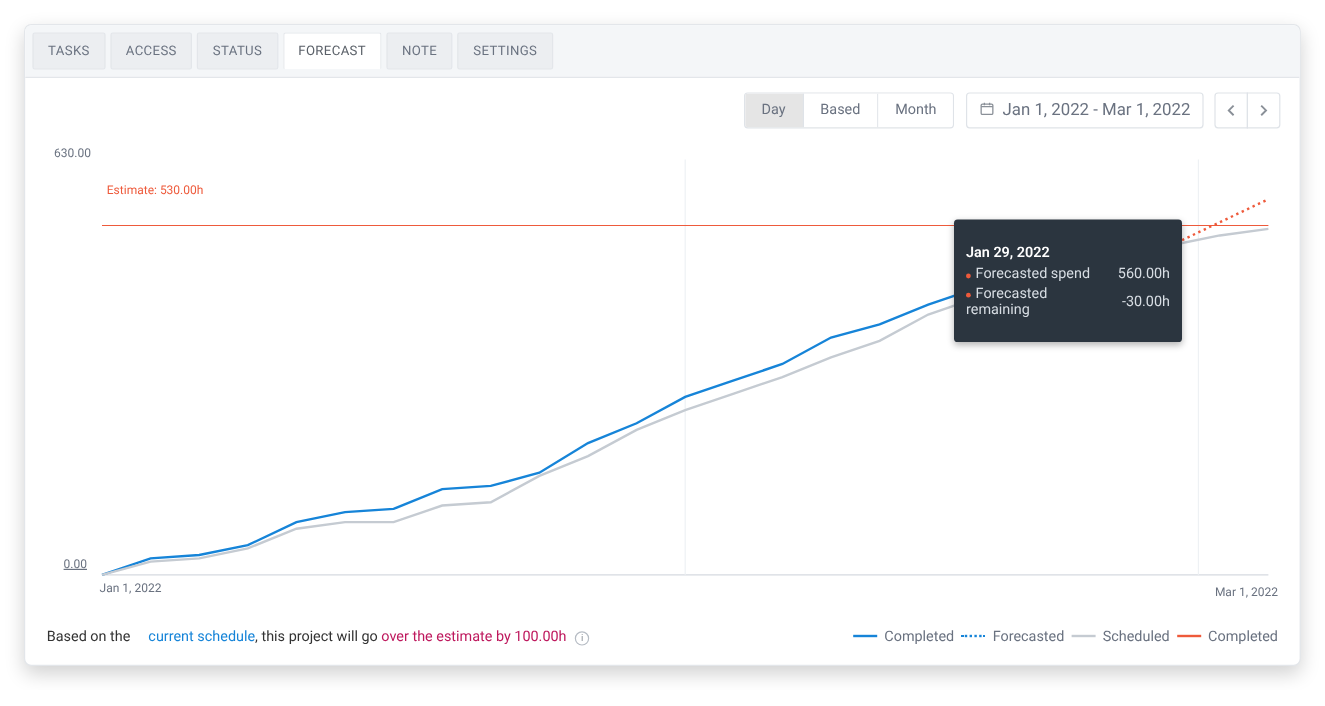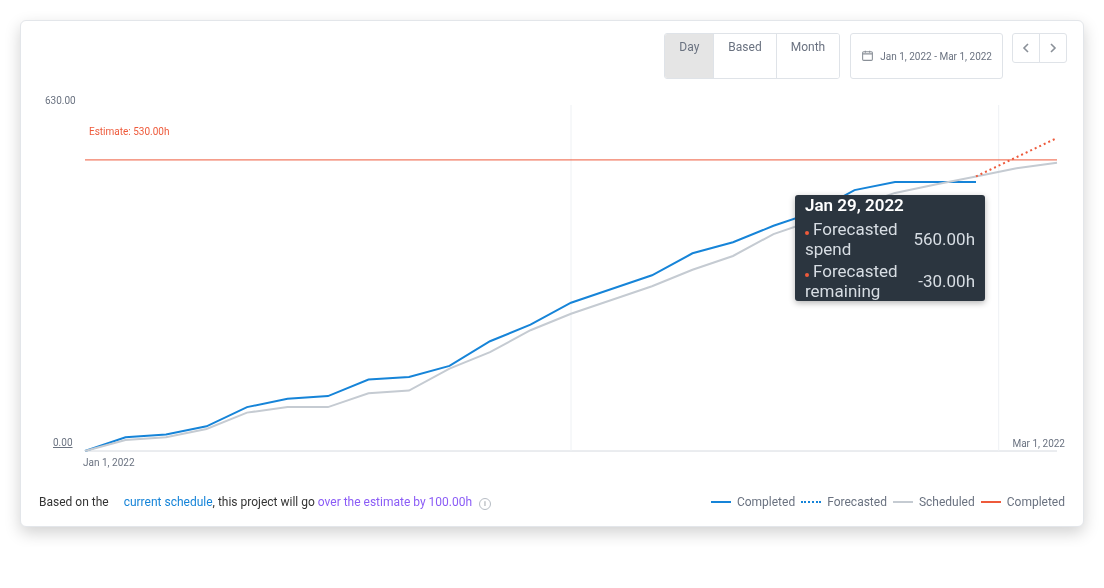--- a/index.html
+++ b/index.html
@@ -63,25 +63,25 @@
     border-right: 1px solid #dfe3e8;
     cursor: pointer;
   }
   .seg-btn:last-child { border-right: none; }
   .seg-btn.active { background: #e5e5e5; }
   .date-range {
     display: flex;
     align-items: center;
     border: 1px solid #dfe3e8;
     border-radius: 3px;
-    font-size: 10px;
+    font-size: 14px;
     color: #6a7280;
     padding: 0 10px;
     gap: 6px;
-    height: 46px;
+    height: 30px;
   }
   .nav-btns { display: flex; }
   .nav-btn {
     width: 28px; height: 30px;
     border: 1px solid #dfe3e8;
     display: flex; align-items: center; justify-content: center;
     font-size: 12px; color: #6a7280;
     cursor: pointer; margin-left: -1px;
   }
   .nav-btn:first-child { border-radius: 3px 0 0 3px; }
@@ -92,67 +92,74 @@
     padding: 16px 16px 8px 16px;
   }
   .axis-label {
     position: absolute;
     font-size: 10px;
     color: #6a7280;
   }
   .y-top  { left: 24px; top: 16px; }
   .y-bot  { left: 32px; top: 358px; text-decoration: underline; }
   .x-l    { left: 62px; top: 378px; }
-  .x-r    { right: 18px; top: 359px; }
+  .x-r    { right: 18px; top: 382px; }
   .estimate-lbl {
     position: absolute;
     left: 68px; top: 47px;
     font-size: 10px;
     color: #ee5a3b;
   }
   .tooltip {
     position: absolute;
     left: 774px; top: 76px;
     background: #2b353f;
     color: #fff;
     border-radius: 3px;
-    padding: 0 10px;
-    font-size: 17px;
+    padding: 20px 10px;
+    font-size: 12px;
     box-shadow: 0 2px 6px rgba(0,0,0,.3);
     width: 190px;
-    margin-top: 40px;
   }
   .tooltip .tt-date { font-weight: 600; margin-bottom: 4px; }
   .tooltip .tt-row { display: flex; justify-content: space-between; gap: 10px; color: #d7dde3; margin-top: 2px; align-items:center;}
   .tooltip .tt-dot { width:4px; height:4px; border-radius:50%; display:inline-block; margin-right:4px; background:#ee5a3b;}
   
   .footer {
     display: flex;
     justify-content: space-between;
     align-items: center;
     padding: 12px 18px 16px 18px;
     font-size: 12px;
     color: #333;
   }
   .footer a.link { color: #1684d8; text-decoration: none; margin-left: 12px; }
-  .footer .over { color: #8b5cf6; }
+  .footer .over { color: #be185d; }
   .legend { display: flex; gap: 6px; color: #6a7280; font-size: 12px; align-items:center;}
   .lg { display: flex; align-items: center; gap: 6px; }
   .swatch { width: 20px; height: 0; border-top: 2px solid; }
   .sw-completed { border-color:#1684d8; }
   .sw-scheduled { border-color:#c5cbd2; }
   .sw-estimate  { border-color:#ee5a3b; }
   .sw-forecast  { border:none; border-top:2px dotted #1684d8; }
   .info-circle { display:inline-flex; width:12px;height:12px;border:1px solid #b6bcc4;border-radius:50%;font-size:8px;align-items:center;justify-content:center;color:#8a9098;margin-left:4px;}
 </style>
 </head>
 <body>
 
 <div class="card">
 
+  <div class="tabs">
+    <div class="tab">TASKS</div>
+    <div class="tab">ACCESS</div>
+    <div class="tab">STATUS</div>
+    <div class="tab active">FORECAST</div>
+    <div class="tab">NOTE</div>
+    <div class="tab">SETTINGS</div>
+  </div>
 
   <div class="toolbar">
     <div class="seg">
       <div class="seg-btn active">Day</div>
       <div class="seg-btn">Based</div>
       <div class="seg-btn">Month</div>
     </div>
     <div class="date-range">
       <span>
         <svg width="13" height="13" viewBox="0 0 24 24" fill="none" stroke="#8a9098" stroke-width="2">

